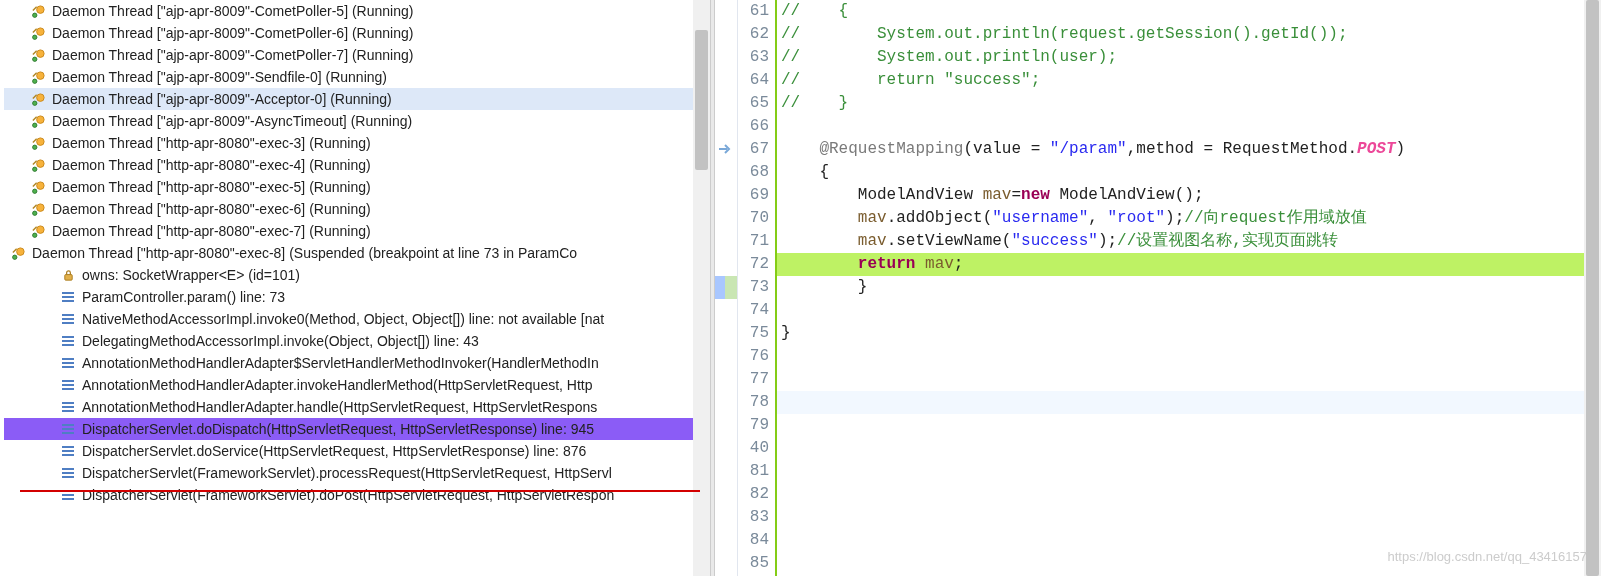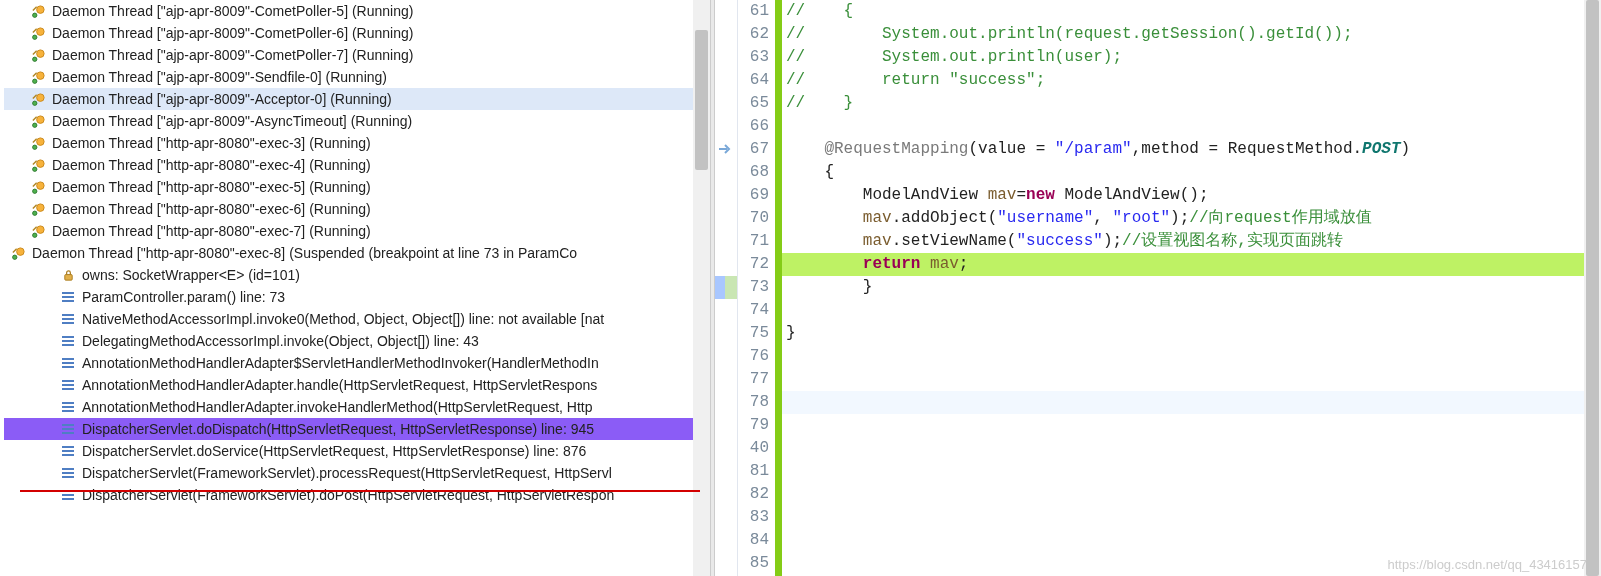--- a/index.html
+++ b/index.html
@@ -13,39 +13,39 @@
 .tree-row.child2{padding-left:56px}
 .tree-row.sel{background:#dde8f8}
 .tree-row.hi{background:#8b5cf6}
 .ico{display:inline-flex;width:16px;height:16px;margin-right:6px;align-items:center;justify-content:center}
 .ico-thread{position:relative}
 .ico-thread svg{width:15px;height:15px}
 .ico-lock svg{width:13px;height:13px}
 .ico-frame svg{width:14px;height:14px}
 .red-underline{position:absolute;height:2px;background:#d30000;z-index:5}
 .right-pane{flex:1;display:flex;height:100%;position:relative;font-family:"Courier New",monospace;font-size:16px}
-.gutter{width:60px;background:#fff;border-right:7px solid #84cc16;display:flex}
+.gutter{width:60px;background:#fff;border-right:2px solid #84cc16;display:flex}
 .gutter .marks{width:22px;background:#fff;border-right:1px solid #e1e6ef}
 .gutter .nums{flex:1;text-align:right;padding-right:6px;color:#7a8a9a}
 .gutter .ln{height:23px;line-height:23px;position:relative}
 .gutter .arrow-mark{position:absolute;left:2px;top:4px;width:16px;height:14px}
 .code{flex:1;position:relative}
 .code-line{height:23px;line-height:23px;white-space:pre;padding-left:4px}
 .code-line.hl{background:#bef264}
 .code-line.cursor{background:#f2f8ff}
 .c-comment{color:#3a8f3a}
 .c-ann{color:#7a7a7a}
 .c-str{color:#2a2af0}
 .c-kw{color:#990055;font-weight:bold}
 .c-kw2{color:#990055;font-weight:bold}
-.c-static{color:#0f766e;font-style:italic;font-weight:bold}
+.c-static{color:#ec4899;font-style:italic;font-weight:bold}
 .c-var{color:#7a5c2e}
 .rscroll{position:absolute;right:0;top:0;width:17px;height:100%;background:#f0f0f0}
 .rscroll .thumb{position:absolute;left:2px;right:2px;top:0;height:100%;background:#c2c2c2;border-radius:2px}
-.watermark{position:absolute;right:14px;bottom:4px;color:#ccc;font-family:sans-serif;font-size:13px}
+.watermark{position:absolute;right:14px;bottom:12px;color:#ccc;font-family:sans-serif;font-size:13px}
 .badge-blue{position:absolute;left:0;top:0;width:10px;height:23px;background:#a9c7ff}
 .badge-green{position:absolute;left:10px;top:0;width:12px;height:23px;background:#c9e6b3}
 .splitter{width:3px;background:#e9e9e9;border-left:1px solid #ccc;border-right:1px solid #ccc}
 </style>
 </head>
 <body>
 
 <div class="app">
 
   <div class="left-pane">
@@ -220,31 +220,31 @@
           <span>AnnotationMethodHandlerAdapter$ServletHandlerMethodInvoker(HandlerMethodIn</span>
         </div>
         <div class="tree-row child2">
           <span class="ico ico-frame">
             <svg viewBox="0 0 14 14">
               <rect x="1" y="2" width="12" height="2" fill="#4f7ec3"></rect>
               <rect x="1" y="6" width="12" height="2" fill="#4f7ec3"></rect>
               <rect x="1" y="10" width="12" height="2" fill="#4f7ec3"></rect>
             </svg>
           </span>
+          <span>AnnotationMethodHandlerAdapter.invokeHandlerMethod(HttpServletRequest, Http</span>
+        </div>
+        <div class="tree-row child2">
+          <span class="ico ico-frame">
+            <svg viewBox="0 0 14 14">
+              <rect x="1" y="2" width="12" height="2" fill="#4f7ec3"></rect>
+              <rect x="1" y="6" width="12" height="2" fill="#4f7ec3"></rect>
+              <rect x="1" y="10" width="12" height="2" fill="#4f7ec3"></rect>
+            </svg>
+          </span>
           <span>AnnotationMethodHandlerAdapter.handle(HttpServletRequest, HttpServletRespons</span>
-        </div>
-        <div class="tree-row child2">
-          <span class="ico ico-frame">
-            <svg viewBox="0 0 14 14">
-              <rect x="1" y="2" width="12" height="2" fill="#4f7ec3"></rect>
-              <rect x="1" y="6" width="12" height="2" fill="#4f7ec3"></rect>
-              <rect x="1" y="10" width="12" height="2" fill="#4f7ec3"></rect>
-            </svg>
-          </span>
-          <span>AnnotationMethodHandlerAdapter.invokeHandlerMethod(HttpServletRequest, Http</span>
         </div>
         <div class="tree-row child2 hi">
           <span class="ico ico-frame">
             <svg viewBox="0 0 14 14">
               <rect x="1" y="2" width="12" height="2" fill="#4f7ec3"></rect>
               <rect x="1" y="6" width="12" height="2" fill="#4f7ec3"></rect>
               <rect x="1" y="10" width="12" height="2" fill="#4f7ec3"></rect>
             </svg>
           </span>
           <span>DispatcherServlet.doDispatch(HttpServletRequest, HttpServletResponse) line: 945</span>

